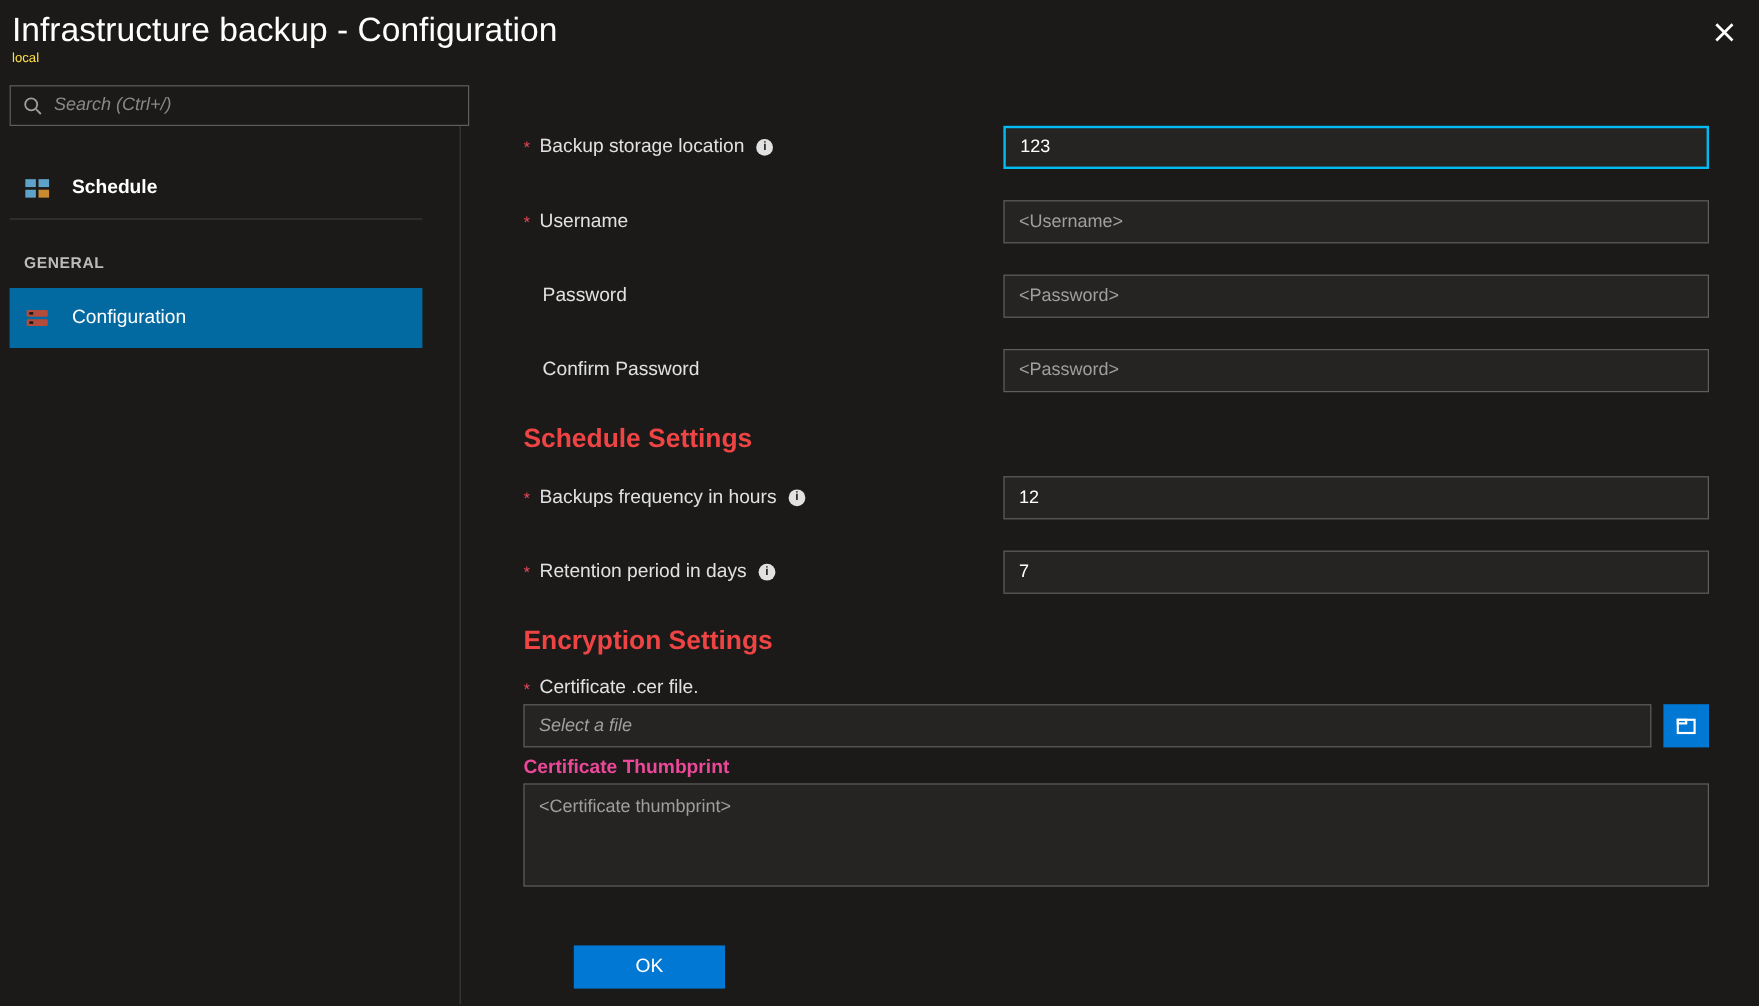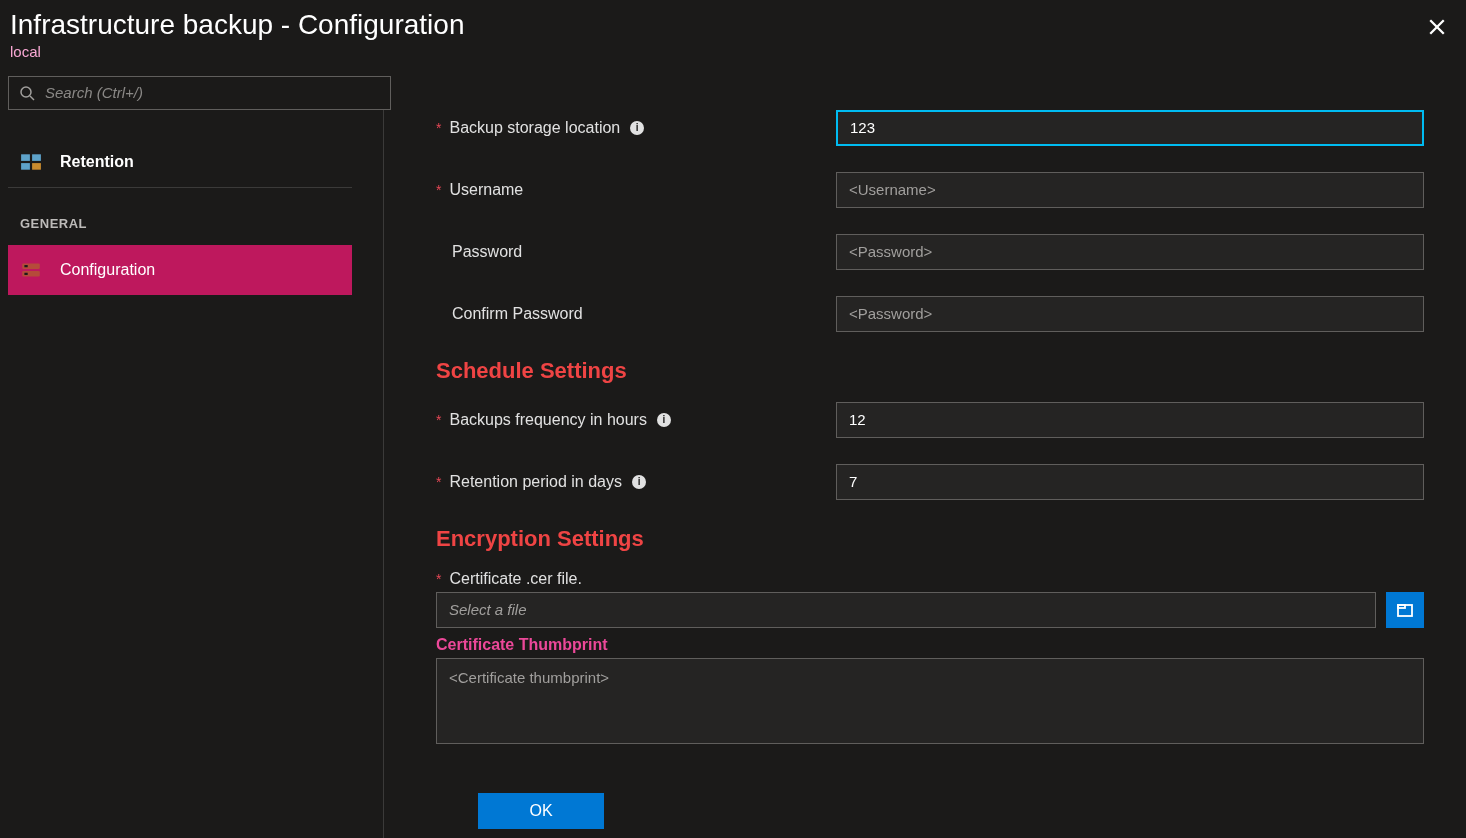--- a/index.html
+++ b/index.html
@@ -24,22 +24,22 @@
     justify-content: space-between;
   }
   .header-left {}
   .title {
     font-size: 28px;
     font-weight: 400;
     color: #ffffff;
     line-height: 1.1;
   }
   .subtitle {
-    font-size: 15px;
-    color: #f9a8d4;
+    font-size: 11px;
+    color: #fde047;
     margin-top: 2px;
   }
   .header-right {
     display: flex;
     gap: 16px;
     align-items: center;
     padding-top: 6px;
     padding-right: 4px;
   }
   .header-icon {
@@ -108,21 +108,21 @@
     font-weight: 600;
   }
   .section-heading {
     font-size: 13px;
     font-weight: 700;
     color: #bdbbb9;
     letter-spacing: 0.5px;
     padding: 28px 12px 14px 12px;
   }
   .nav-item.selected {
-    background: #be185d;
+    background: #0369a1;
   }
   .content {
     flex: 1;
     padding: 34px 42px 20px 52px;
     overflow-y: auto;
   }
   .form-row {
     display: flex;
     align-items: center;
     margin-bottom: 26px;
@@ -286,21 +286,21 @@
 
       <div class="nav-item overview" data-name="sidebar-item-overview">
         <span class="nav-icon" data-name="overview-icon">
           <svg viewBox="0 0 20 20" width="22" height="22">
               <rect x="1" y="3" width="8" height="6" fill="#5ea2c9"></rect>
               <rect x="11" y="3" width="8" height="6" fill="#5ea2c9"></rect>
               <rect x="1" y="11" width="8" height="6" fill="#5ea2c9"></rect>
               <rect x="11" y="11" width="8" height="6" fill="#c98b2e"></rect>
             </svg>
         </span>
-        <span data-name="sidebar-item-label">Retention</span>
+        <span data-name="sidebar-item-label">Schedule</span>
       </div>
 
       <div class="section-heading" data-name="sidebar-section-general">GENERAL</div>
 
       <div class="nav-item selected" data-name="sidebar-item-configuration">
         <span class="nav-icon" data-name="configuration-icon">
           <svg viewBox="0 0 20 20" width="22" height="22">
               <rect x="2" y="4" width="16" height="5" rx="1" fill="#b54b3a"></rect>
               <rect x="2" y="11" width="16" height="5" rx="1" fill="#b54b3a"></rect>
               <rect x="4" y="5.5" width="3" height="2" fill="#1b1a19"></rect>

